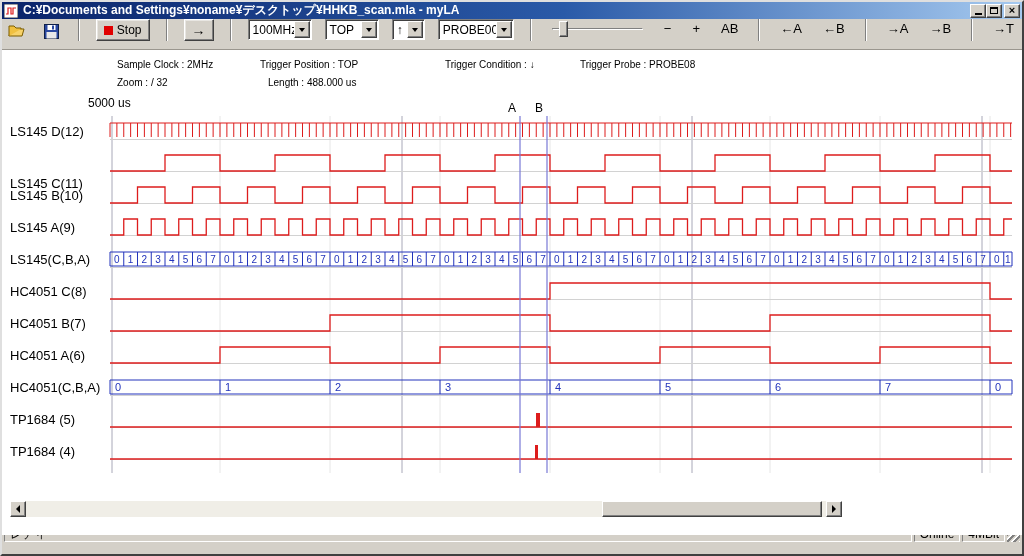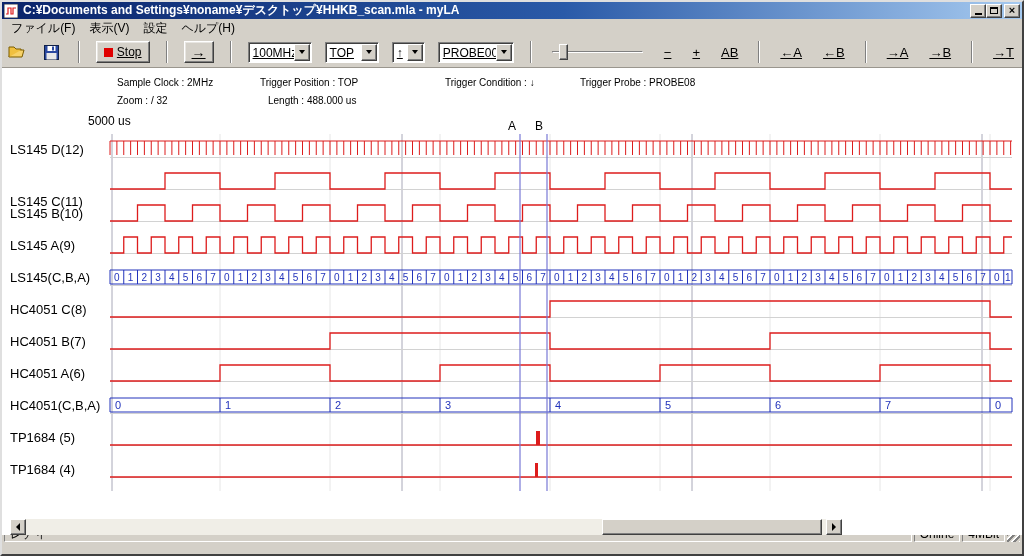--- a/index.html
+++ b/index.html
@@ -13,21 +13,21 @@
   .tb-btn{width:16px;height:14px;background:#d4d0c8;border:1px solid;border-color:#fff #404040 #404040 #fff;box-shadow:inset -1px -1px 0 #808080;display:flex;align-items:center;justify-content:center;padding:0;font-size:11px;font-weight:bold;line-height:1;}
   .tb-btn.close{margin-left:2px;}
   .min-glyph{width:7px;height:2px;background:#000;margin-top:7px;}
   .max-glyph{width:8px;height:7px;border:1px solid #000;border-top:2px solid #000;}
 
   
   .menubar{height:18px;display:flex;align-items:center;padding:0 2px;font-size:12px;}
   .menu-item{padding:2px 7px;}
 
   
-  .toolbar{height:31px;display:flex;align-items:center;padding:0 4px;gap:13px;border-bottom:1px solid #9a968e;text-decoration:underline;}
+  .toolbar{height:31px;display:flex;align-items:flex-start;padding:0 4px;gap:13px;border-bottom:1px solid #9a968e;}
   .sep{width:2px;height:22px;border-left:1px solid #808080;border-right:1px solid #fff;margin:0 3px;}
   .tool-icon{width:24px;height:24px;background:transparent;border:none;padding:2px;display:flex;align-items:center;justify-content:center;}
   .raised{background:#d4d0c8;border:1px solid;border-color:#fff #404040 #404040 #fff;box-shadow:inset -1px -1px 0 #808080,inset 1px 1px 0 #e8e6e2;font-family:inherit;font-size:12px;display:flex;align-items:center;gap:4px;padding:2px 7px;height:22px;}
   .stop-square{width:9px;height:9px;background:#e00000;display:inline-block;}
   .run-arrow{font-size:14px;font-weight:bold;}
   .combo{display:flex;align-items:center;background:#fff;height:21px;border-top:1px solid #808080;border-left:1px solid #808080;border-bottom:1px solid #fff;border-right:1px solid #fff;box-shadow:inset 1px 1px 0 #404040;}
   .combo-val{flex:1;padding:1px 4px 0 4px;font-size:12px;white-space:nowrap;overflow:hidden;}
   .combo-arrow-btn{width:16px;height:17px;margin-right:1px;background:#d4d0c8;border:1px solid;border-color:#fff #404040 #404040 #fff;box-shadow:inset -1px -1px 0 #808080;display:flex;align-items:center;justify-content:center;}
   .tri-down{width:0;height:0;border-left:3px solid transparent;border-right:3px solid transparent;border-top:4px solid #000;}
   .slider{width:108px;height:20px;position:relative;margin:0 4px;}
@@ -74,26 +74,20 @@
         </button>
       <button class="tb-btn">
           <span class="max-glyph"></span>
         </button>
       <button class="tb-btn close">
           <span>×</span>
         </button>
     </span>
   </div>
 
-  <div class="menubar">
-    <span class="menu-item">ファイル(F)</span>
-    <span class="menu-item">表示(V)</span>
-    <span class="menu-item">設定</span>
-    <span class="menu-item">ヘルプ(H)</span>
-  </div>
 
   <div class="toolbar">
     <button class="tool-icon">
       <svg width="18" height="14">
         <path d="M1 12 L3 5 H16 L14 12 Z" fill="#f7d26a" stroke="#7a5c00"></path>
         <path d="M1 12 V2 H6 L8 4 H13 V5" fill="#f0c040" stroke="#7a5c00"></path>
       </svg>
     </button>
     <button class="tool-icon">
       <svg width="15" height="15">

